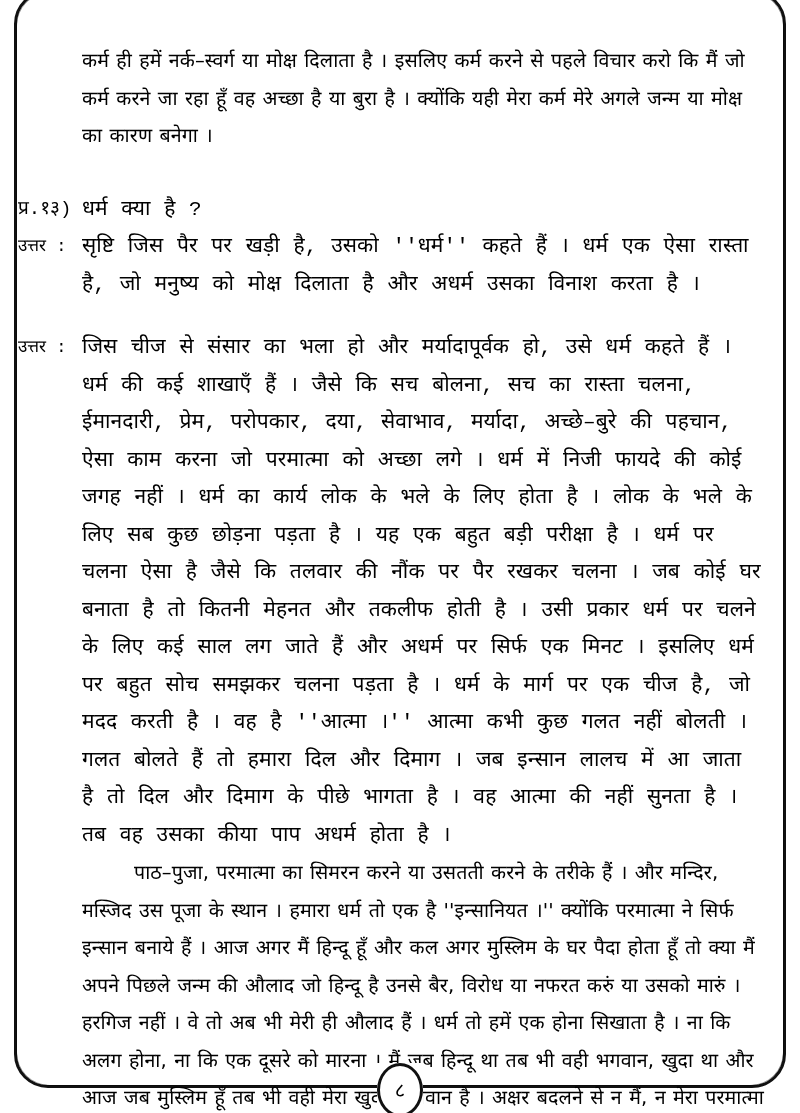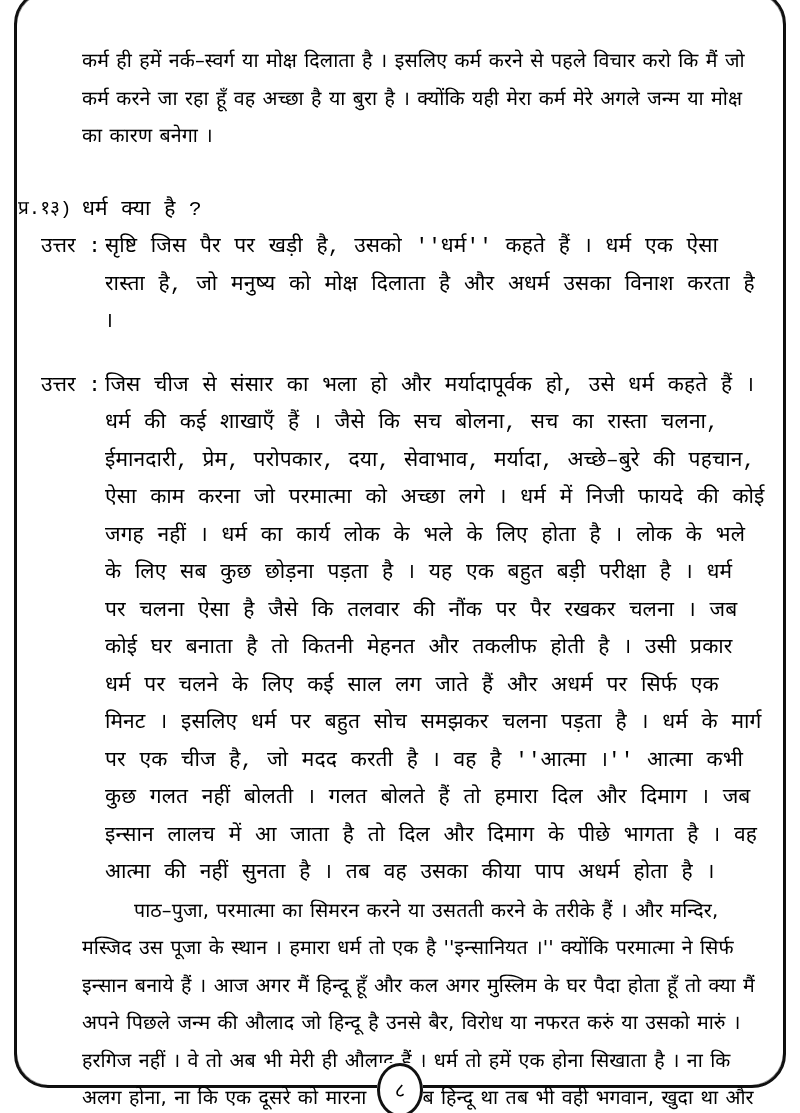--- a/index.html
+++ b/index.html
@@ -76,21 +76,21 @@
     align-items: flex-start;
     font-family: Liberation Mono, monospace;
   }
   .qa-label {
     flex: 0 0 64px;
     font-size: 19px;
     line-height: 37.5px;
     white-space: nowrap;
     padding-left: 0px;
   }
-  .qa-label.answer { font-size: 21px; padding-left: 23px; }
+  .qa-label.answer { font-size: 17px; }
   .qa-text {
     flex: 1 1 auto;
     font-size: 21px;
     line-height: 37.5px;
     letter-spacing: 0.1px;
     word-spacing: 1px;
     white-space: pre-wrap;
   }
   .gap-md { height: 26px; }
 

